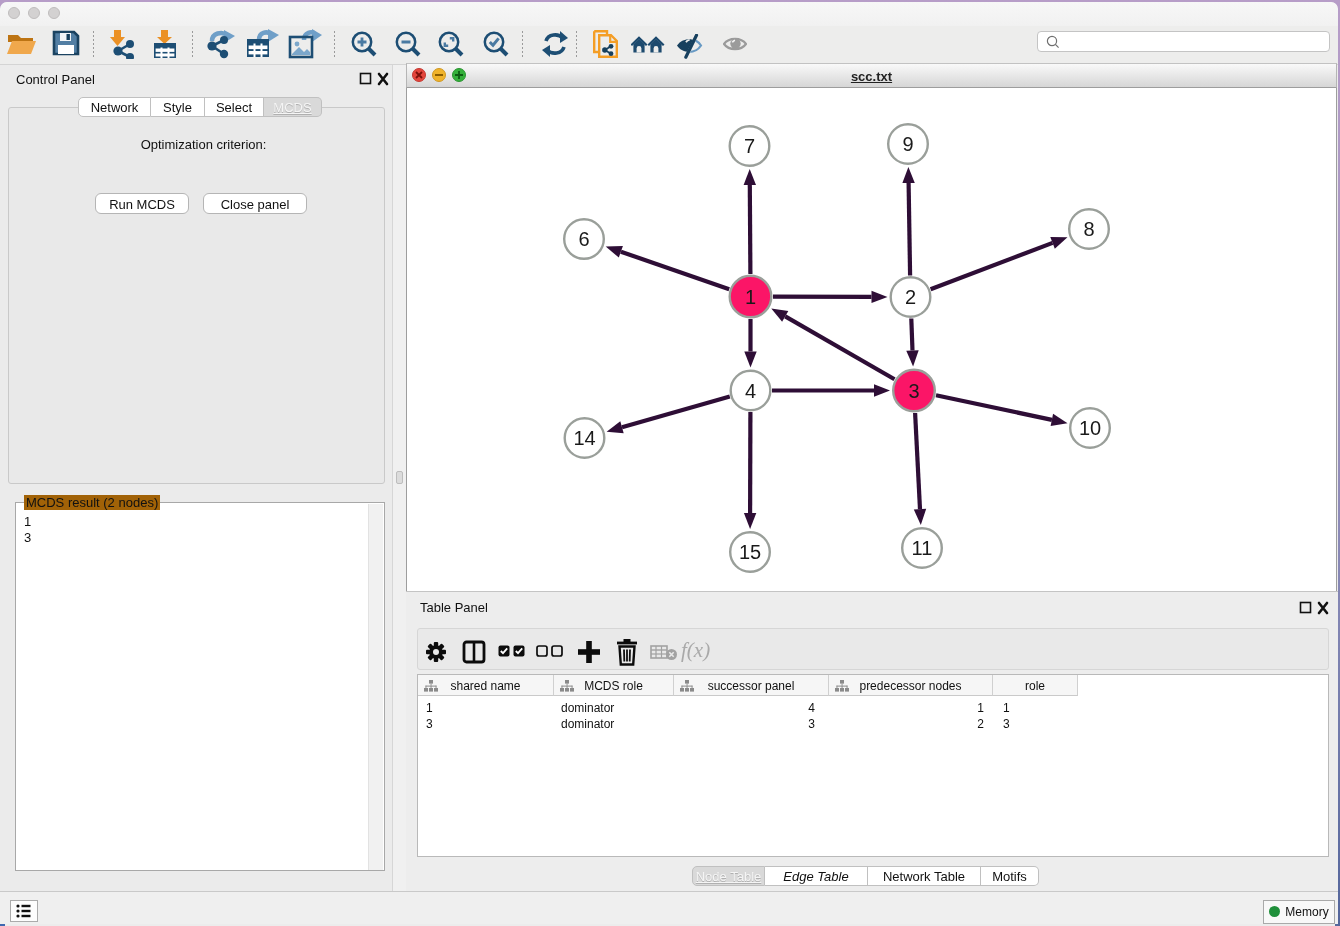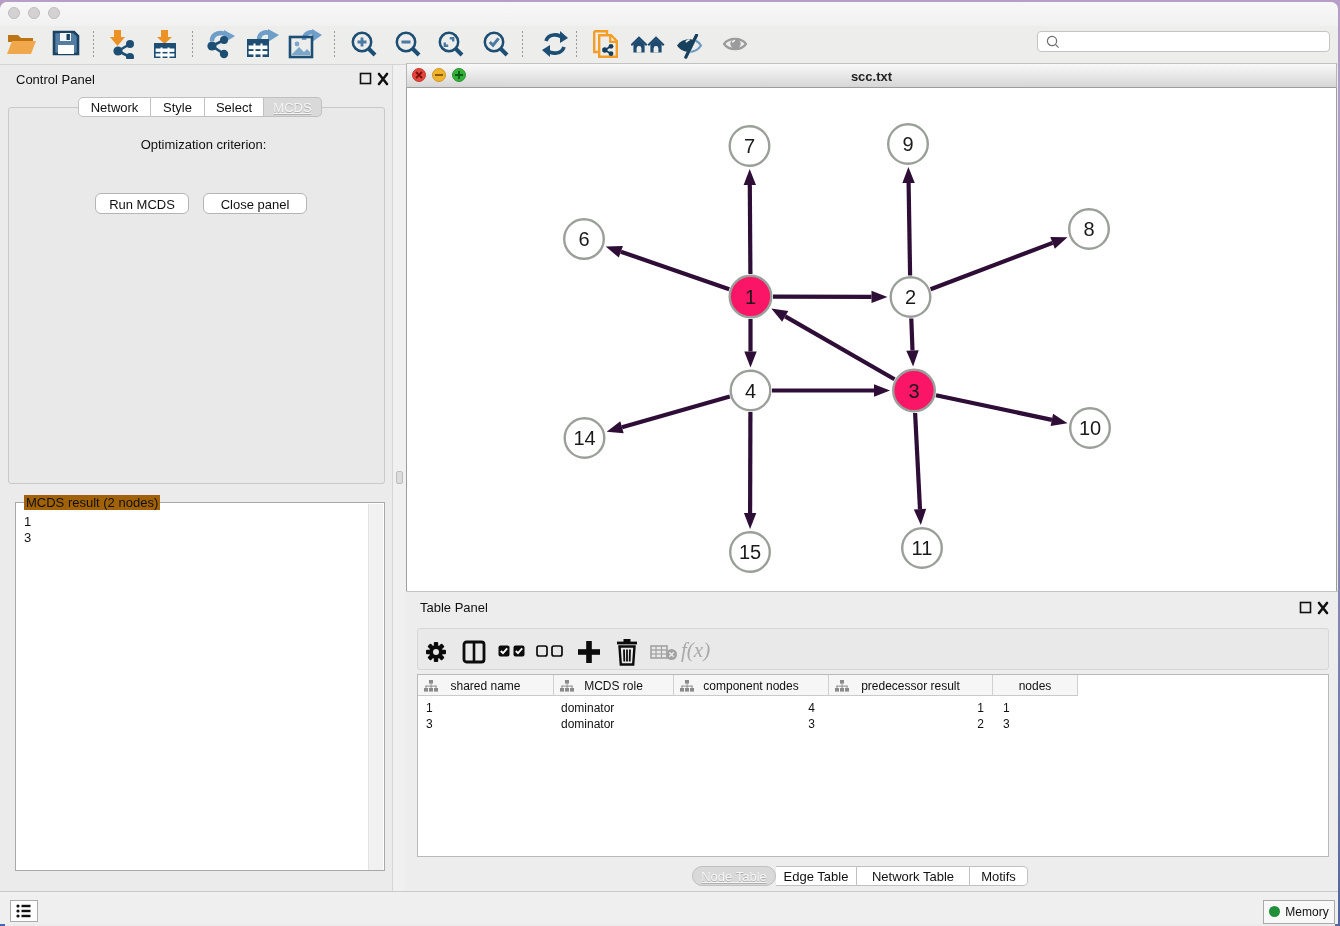--- a/index.html
+++ b/index.html
@@ -52,21 +52,21 @@
 
 #vdiv { position:absolute; left:392px; top:63px; width:14px; height:826px; background:#f0f0f0;
   border-left:1px solid #d6d6d6; }
 
 #netwin { position:absolute; left:406px; top:61px; width:931px; height:528px; }
 #nettitle { position:absolute; left:0; top:0; width:100%; height:25px;
   background:linear-gradient(#f9f9f9,#d6d6d6); border:1px solid #b5b5b5; border-bottom:1px solid #9d9d9d;
   border-top:1px solid #c2c2c2; }
 .nl { position:absolute; top:4px; width:14px; height:14px; border-radius:50%; }
 #netname { position:absolute; top:5px; left:0; width:100%; text-align:center;
-  font-size:13px; font-weight:bold; color:#222; }
+  font-size:13px; font-weight:bold; color:#222;text-decoration:underline; }
 #canvas { position:absolute; left:0; top:25px; width:931px; height:503px; background:#fff;
   border-left:1px solid #9d9d9d; border-right:1px solid #9d9d9d; }
 
 #tpanel { position:absolute; left:406px; top:589px; width:934px; height:300px; background:#ededed;
   border-top:1px solid #c4c4c4; }
 #tphead { position:absolute; left:14px; top:8px; font-size:13px; color:#111; }
 #ttoolbar { position:absolute; left:11px; top:36px; width:912px; height:42px;
   background:#e9e9e9; border:1px solid #d6d6d6; border-radius:3px; }
 #ttable { position:absolute; left:11px; top:82px; width:912px; height:183px;
   background:#fff; border:1px solid #b9b9b9; }
@@ -437,56 +437,56 @@
               <rect x="0" y="8" width="4" height="3.6"></rect>
               <rect x="5" y="8" width="4" height="3.6"></rect>
               <rect x="10" y="8" width="4" height="3.6"></rect>
               <path d="M6.6 3.6 h0.9 v2 h-0.9 z"></path>
               <rect x="1.5" y="5.6" width="11" height="1"></rect>
               <rect x="1.5" y="5.6" width="0.9" height="2.4"></rect>
               <rect x="6.6" y="5.6" width="0.9" height="2.4"></rect>
               <rect x="11.6" y="5.6" width="0.9" height="2.4"></rect>
             </g>
           </svg>
-          <div class="hlabel">component nodes</div>
+          <div class="hlabel">successor panel</div>
         </div>
       <div class="hcell" style="left:411px;width:164px;">
           <svg class="abs" style="left:6px;top:5px;" width="14" height="12" viewBox="0 0 14 12">
             <g fill="#8a8a8a">
               <rect x="5" y="0" width="4" height="3.6"></rect>
               <rect x="0" y="8" width="4" height="3.6"></rect>
               <rect x="5" y="8" width="4" height="3.6"></rect>
               <rect x="10" y="8" width="4" height="3.6"></rect>
               <path d="M6.6 3.6 h0.9 v2 h-0.9 z"></path>
               <rect x="1.5" y="5.6" width="11" height="1"></rect>
               <rect x="1.5" y="5.6" width="0.9" height="2.4"></rect>
               <rect x="6.6" y="5.6" width="0.9" height="2.4"></rect>
               <rect x="11.6" y="5.6" width="0.9" height="2.4"></rect>
             </g>
           </svg>
-          <div class="hlabel">predecessor result</div>
+          <div class="hlabel">predecessor nodes</div>
         </div>
       <div class="hcell" style="left:575px;width:85px;">
-          <div class="hlabel">nodes</div>
+          <div class="hlabel">role</div>
         </div>
 
       <div class="trow" style="left:8px;top:26px;">1</div>
       <div class="trow" style="left:143px;top:26px;">dominator</div>
       <div class="trow" style="left:256px;top:26px;width:141px;text-align:right;">4</div>
       <div class="trow" style="left:411px;top:26px;width:155px;text-align:right;">1</div>
       <div class="trow" style="left:585px;top:26px;">1</div>
       <div class="trow" style="left:8px;top:42px;">3</div>
       <div class="trow" style="left:143px;top:42px;">dominator</div>
       <div class="trow" style="left:256px;top:42px;width:141px;text-align:right;">3</div>
       <div class="trow" style="left:411px;top:42px;width:155px;text-align:right;">2</div>
       <div class="trow" style="left:585px;top:42px;">3</div>
     </div>
     <div class="seg" style="left:286px;top:274px;">
-      <div class="dis" style="width:84px;border-radius:10px;">Node Table</div>
-      <div style="width:81px;">Edge Table</div>
+      <div class="dis" style="width:73px;">Node Table</div>
+      <div style="width:103px;font-style:italic;">Edge Table</div>
       <div style="width:113px;">Network Table</div>
       <div style="width:58px;">Motifs</div>
     </div>
   </div>
   <div id="statusbar">
     <div id="listbtn">
       <svg width="26" height="20" style="position:absolute;left:0px;top:0px;" viewBox="0 0 26 20">
         <circle cx="7" cy="5" r="1.6" fill="#111"></circle>
           <rect x="10.5" y="3.8" width="9" height="2.4" fill="#111"></rect>
         <circle cx="7" cy="10" r="1.6" fill="#111"></circle>

